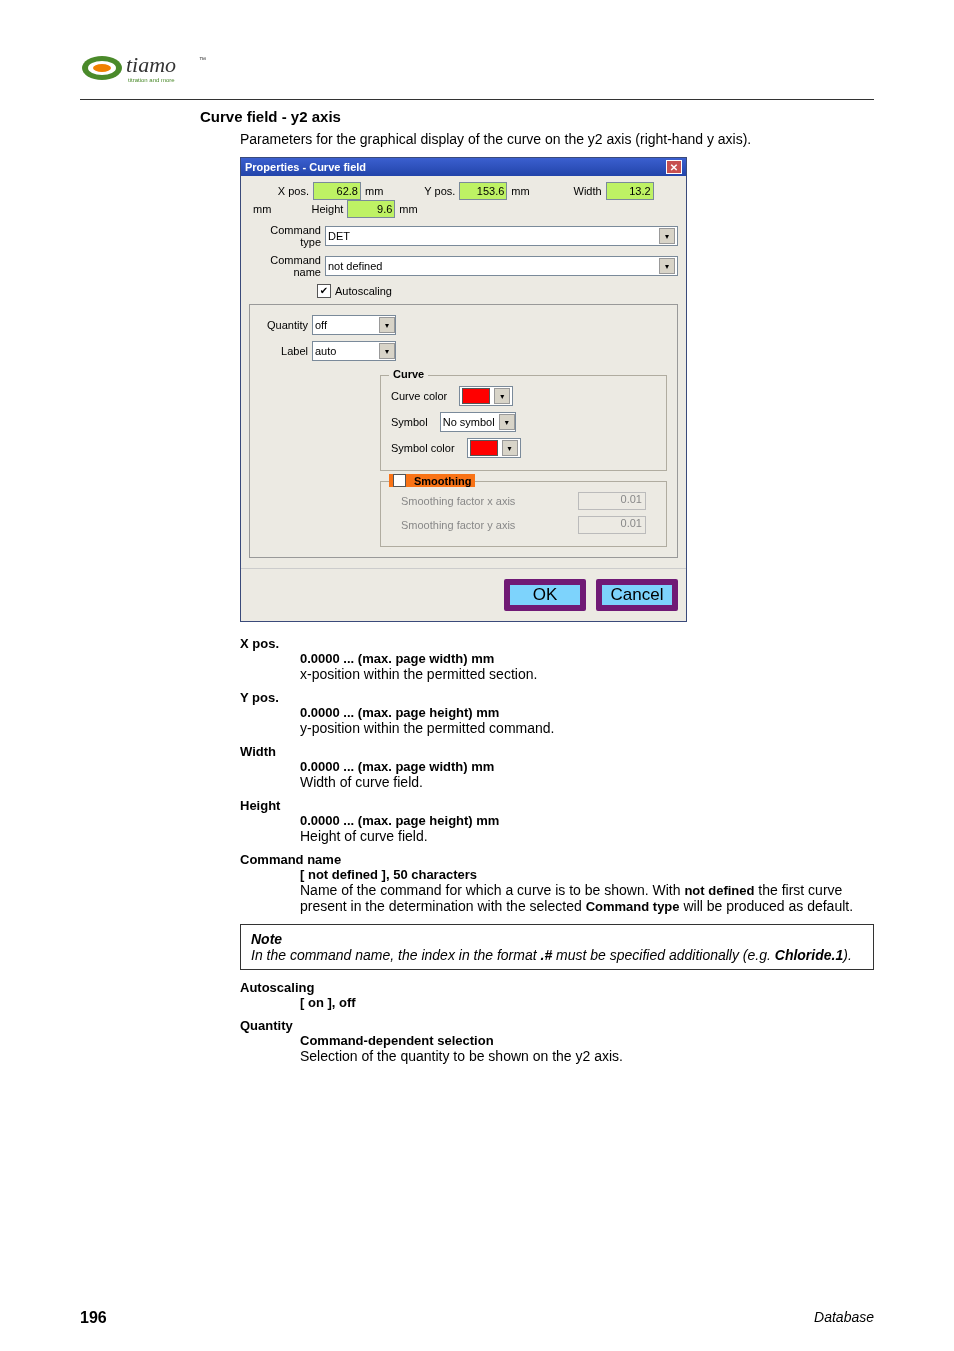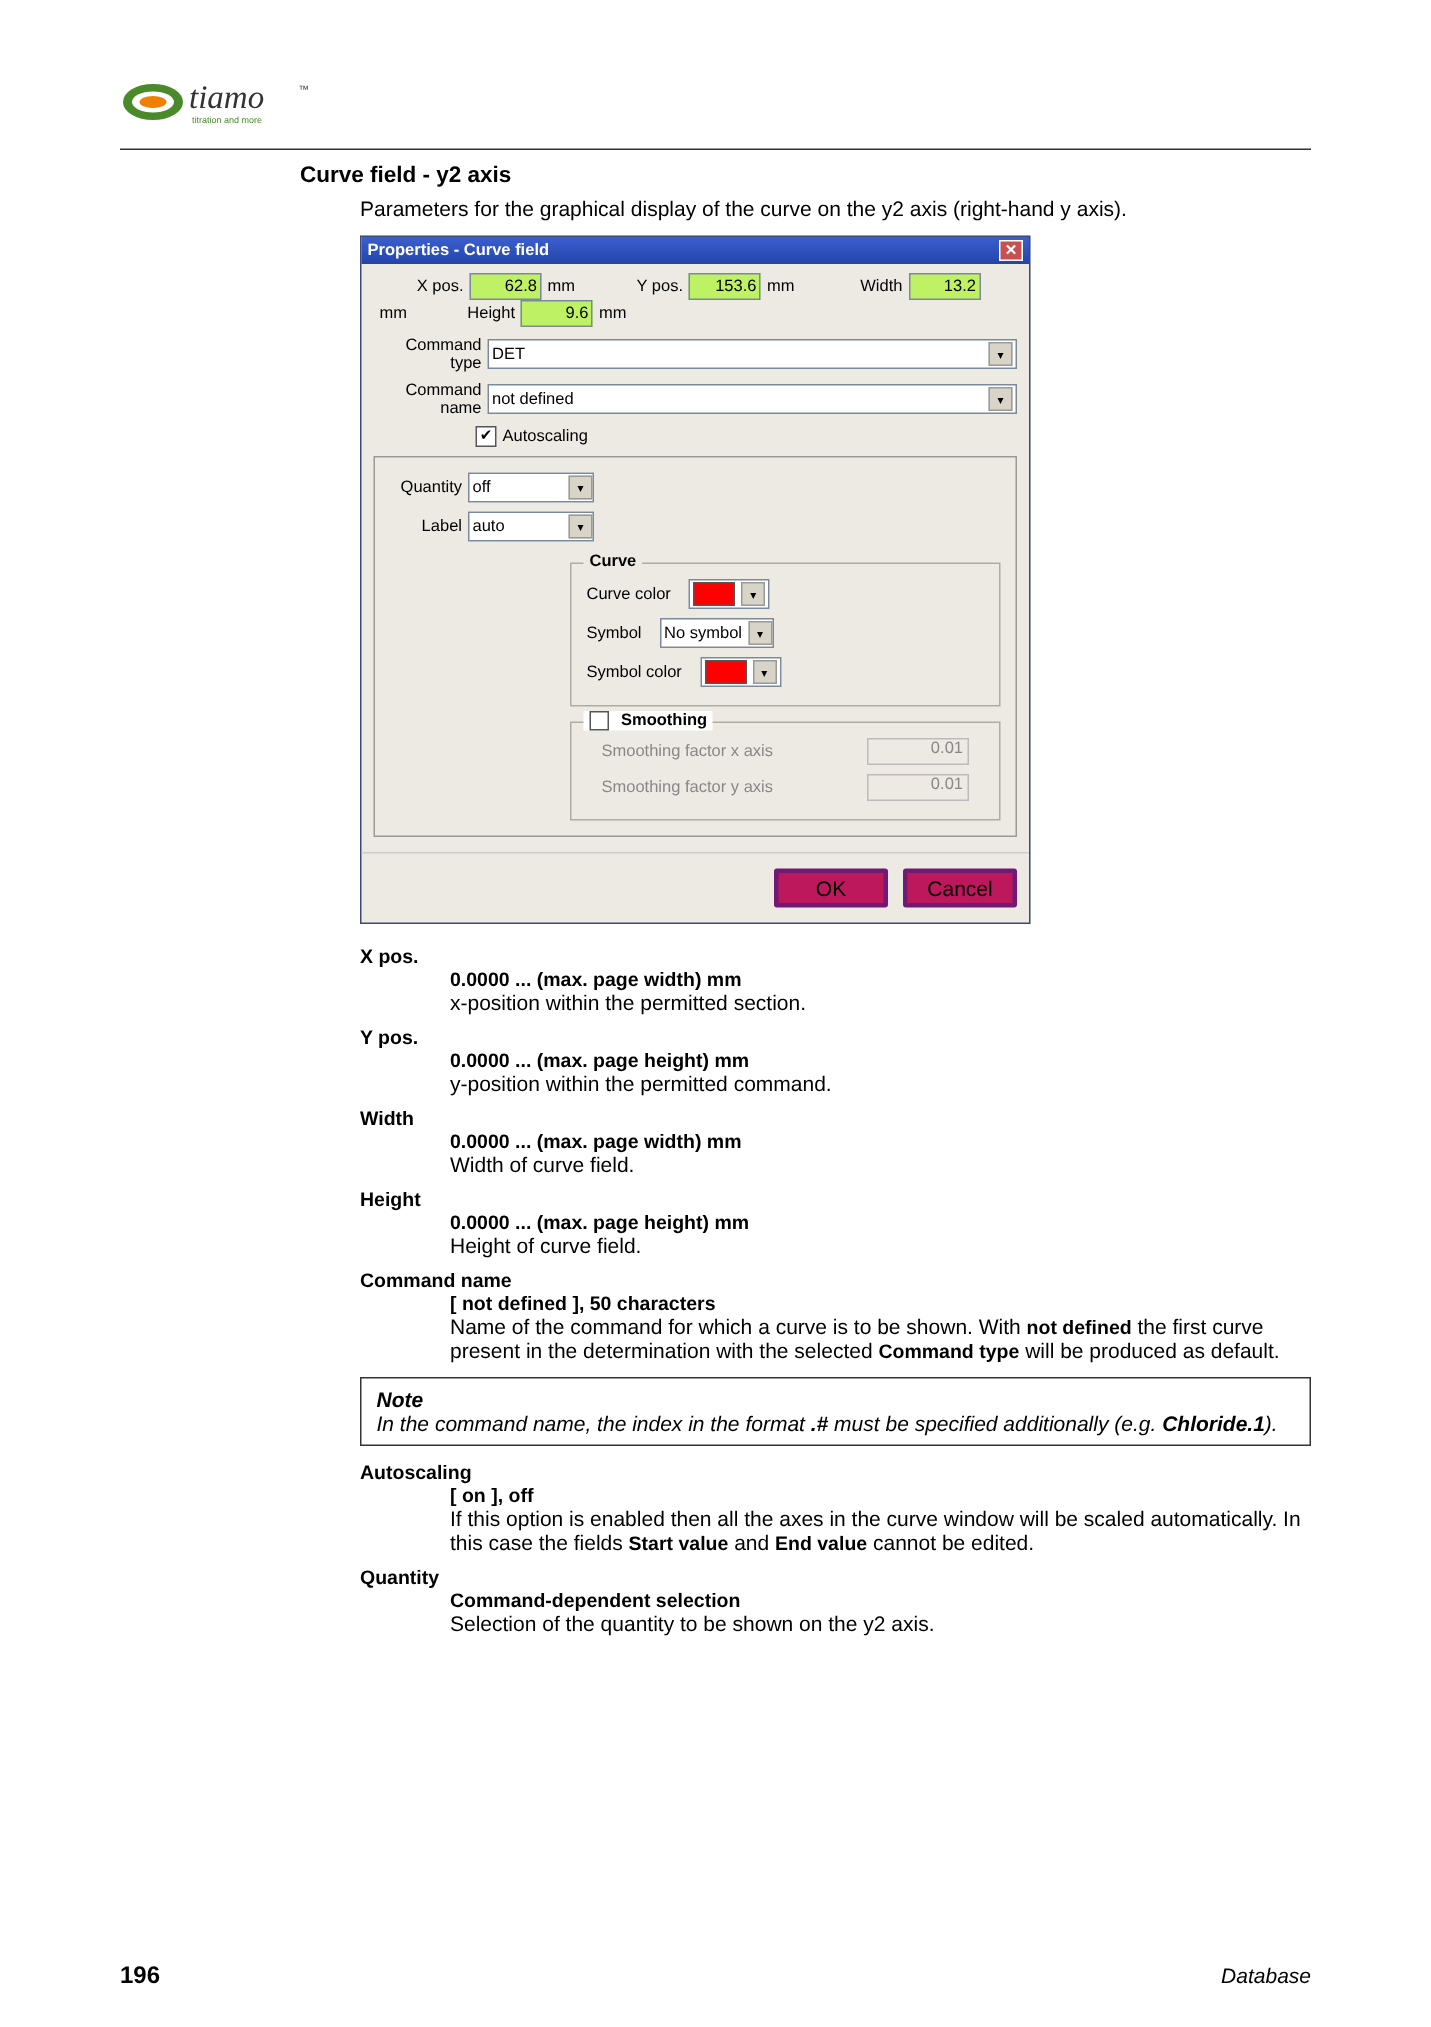--- a/index.html
+++ b/index.html
@@ -228,24 +228,25 @@
   .fieldset2 {
     border: 1px solid #b0aca0;
     padding: 10px 10px 6px 10px;
     margin: 10px 0 0 120px;
     position: relative;
   }
   .fieldset2 .legend {
     position: absolute;
     top: -8px;
     left: 8px;
-    background: #ffffff;
+    background: #f97316;
     padding: 0 4px;
     font-size: 11px;
     display: flex;
+    align-items: center;
     gap: 4px;
   }
   .disabled-input {
     width: 60px;
     height: 16px;
     border: 1px solid #bbb;
     background: #eceae3;
     color: #888;
     text-align: right;
     padding: 0 3px;
@@ -263,23 +264,23 @@
   .btn-row {
     display: flex;
     justify-content: flex-end;
     gap: 10px;
     padding: 10px 8px;
     border-top: 1px solid #ccc;
   }
   .btn {
     width: 70px;
     height: 20px;
-    border: 3px solid #701a75;
-    background: #be185d;
-    font-size: 14px;
+    border: 6px solid #701a75;
+    background: #7dd3fc;
+    font-size: 17px;
     display: flex;
     align-items: center;
     justify-content: center;
     border-radius: 2px;
   }
 
   
   .defs {
     margin-left: 160px;
     margin-top: 14px;
@@ -500,23 +501,20 @@
     <div class="note-title">Note</div>
     <div class="note-text">
       <span>In the command name, the index in the format </span><span style="font-weight:bold">.#</span><span> must be specified additionally (e.g. </span><span style="font-weight:bold">Chloride.1</span><span>).</span>
     </div>
   </div>
 
   <div class="defs" style="margin-top:6px">
     <div class="def">
       <div class="dt">Autoscaling</div>
       <div class="range">[ on ], off</div>
-      <div class="dd">
-        <span>If this option is enabled then all the axes in the curve window will be scaled automatically. In this case the fields </span><span class="inline-bold">Start value</span><span> and </span><span class="inline-bold">End value</span><span> cannot be edited.</span>
-      </div>
     </div>
     <div class="def">
       <div class="dt">Quantity</div>
       <div class="range">Command-dependent selection</div>
       <div class="dd">Selection of the quantity to be shown on the y2 axis.</div>
     </div>
   </div>
 
   <div class="footer">
     <span class="page-num">196</span>

